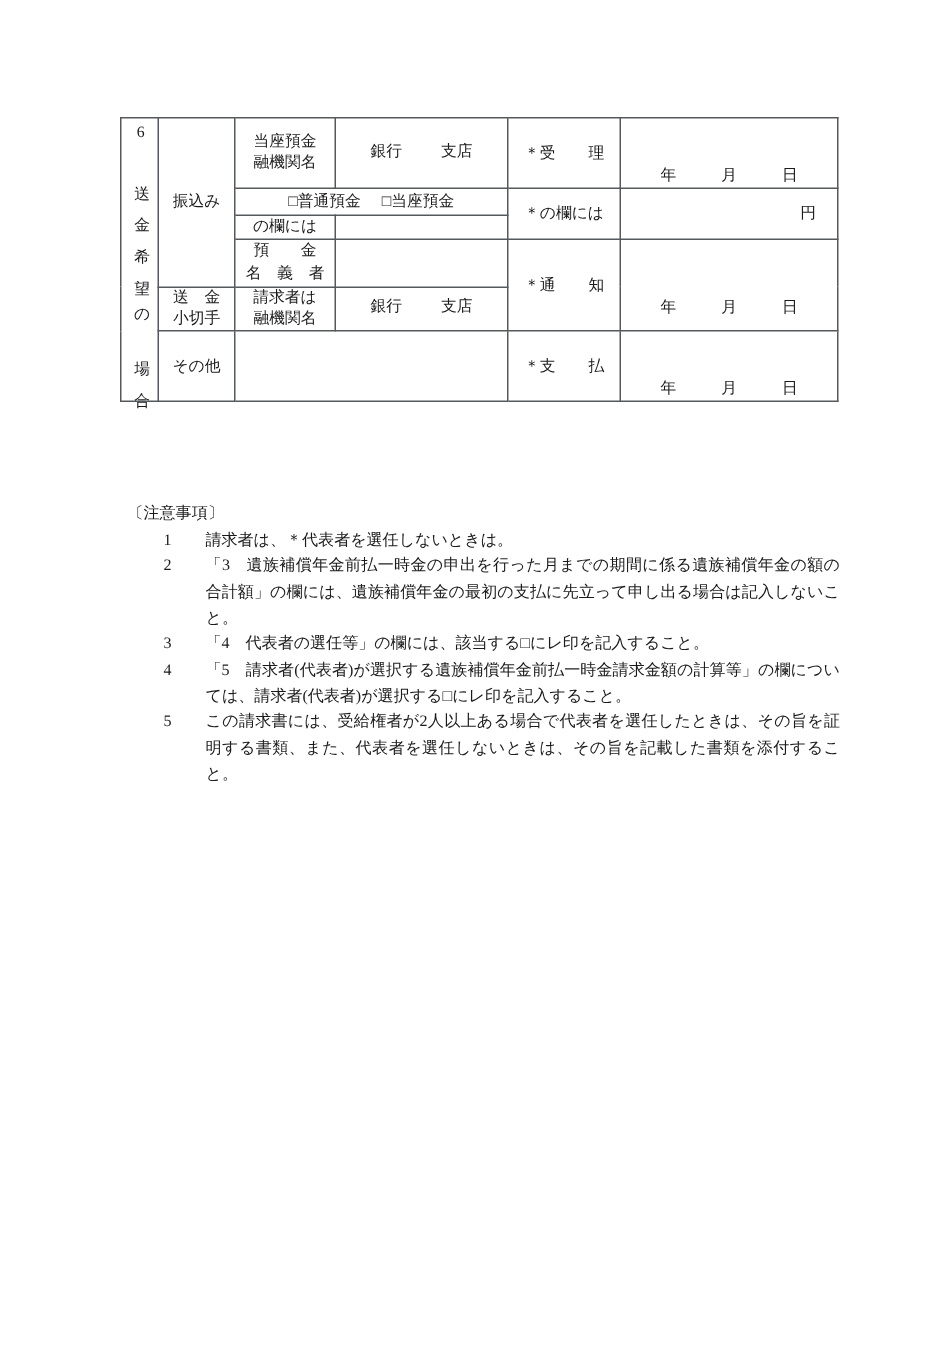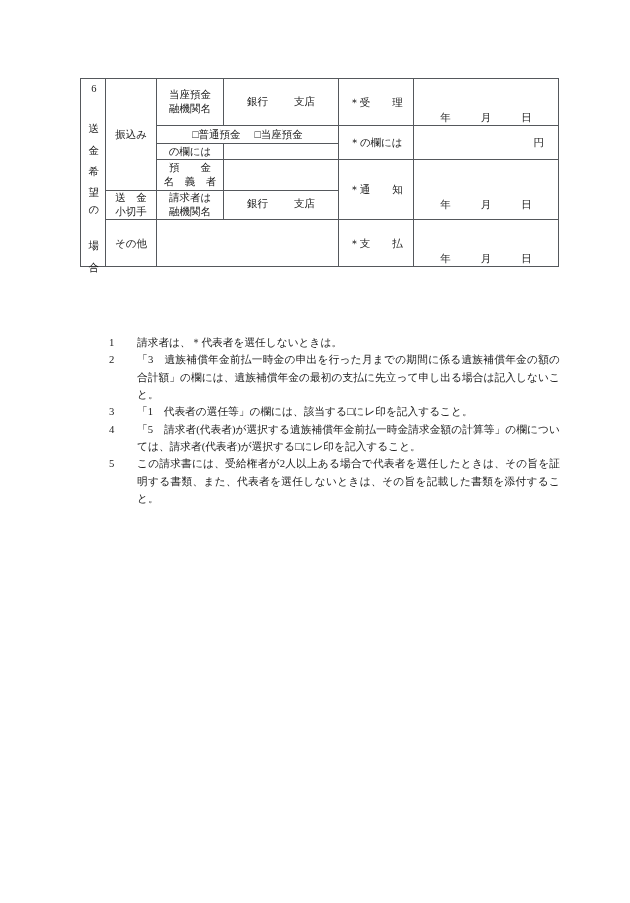--- a/index.html
+++ b/index.html
@@ -247,32 +247,33 @@
         <td class="date-cell cell-pad-lg">
           <span class="ymd"><span class="g">年</span><span class="gap"></span><span class="g">月</span><span class="gap"></span><span class="g">日</span></span>
         </td>
       </tr>
 
     </tbody>
       </table>
   </div>
 
   <div class="notes">
+    <p class="notes-title">〔注意事項〕</p>
     <ol class="note-list">
       <li>
         <span class="num">1</span>
         <span class="body">請求者は、＊代表者を選任しないときは。</span>
       </li>
       <li>
         <span class="num">2</span>
         <span class="body">「3　遺族補償年金前払一時金の申出を行った月までの期間に係る遺族補償年金の額の合計額」の欄には、遺族補償年金の最初の支払に先立って申し出る場合は記入しないこと。</span>
       </li>
       <li>
         <span class="num">3</span>
-        <span class="body">「1　代表者の選任等」の欄には、該当する□にレ印を記入すること。</span>
+        <span class="body">「4　代表者の選任等」の欄には、該当する□にレ印を記入すること。</span>
       </li>
       <li>
         <span class="num">4</span>
         <span class="body">「5　請求者(代表者)が選択する遺族補償年金前払一時金請求金額の計算等」の欄については、請求者(代表者)が選択する□にレ印を記入すること。</span>
       </li>
       <li>
         <span class="num">5</span>
         <span class="body">この請求書には、受給権者が2人以上ある場合で代表者を選任したときは、その旨を証明する書類、また、代表者を選任しないときは、その旨を記載した書類を添付すること。</span>
       </li>
     </ol>

